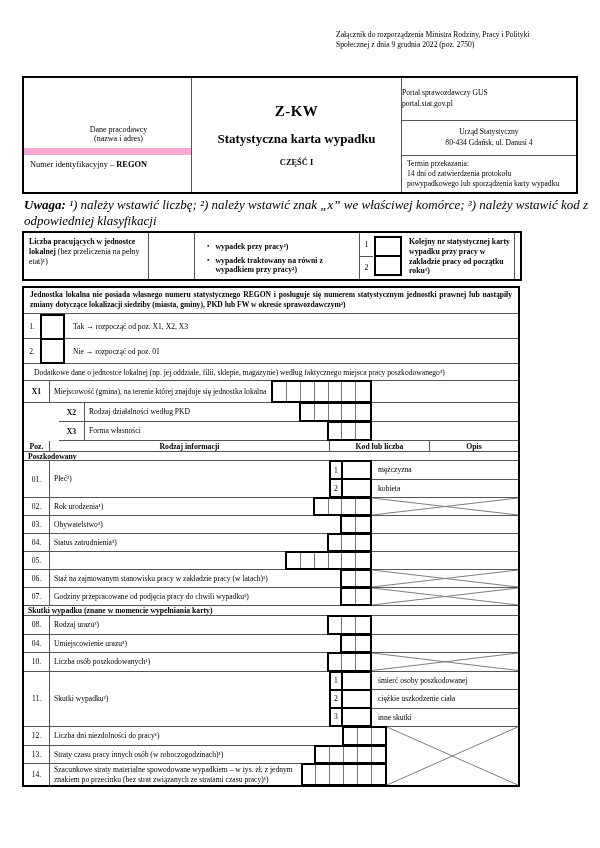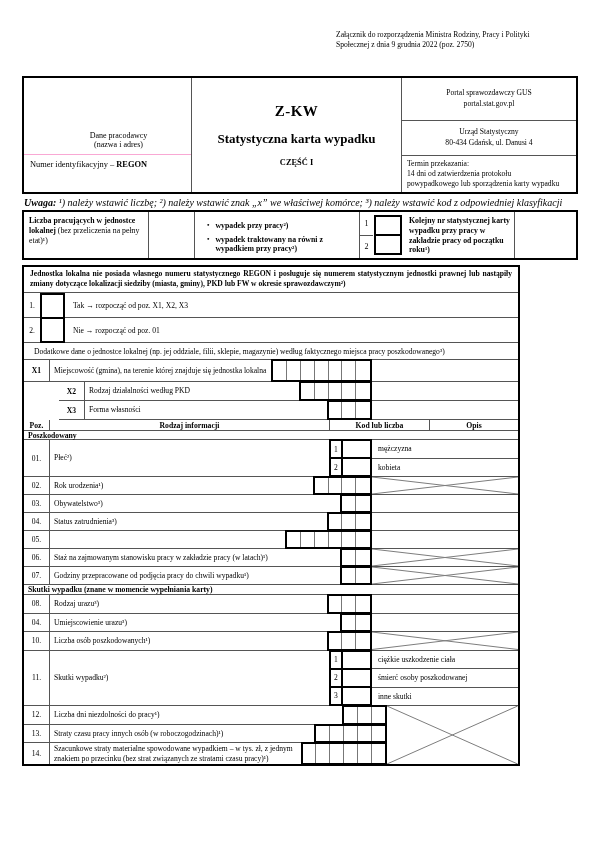--- a/index.html
+++ b/index.html
@@ -9,41 +9,41 @@
     font-family: "Liberation Serif", serif; color: #000;
     overflow: hidden;
   }
   
   .annex { margin: 30px 18px 0 336px; font-size: 7.6px; line-height: 1.32; }
 
   
   .hdr { margin: 26px 0 0 22px; width: 556px; height: 118px;
          border: 2px solid #000; display: flex; }
   .hdr-left { width: 168px; border-right: 1px solid #555; display: flex; flex-direction: column; }
-  .hdr-left-top { height: 77px; border-bottom: 1px solid #f9a8d4; display: flex; flex-direction: column;
+  .hdr-left-top { height: 77px; border-bottom: 7px solid #f9a8d4; display: flex; flex-direction: column;
                   justify-content: flex-end; align-items: center; padding-bottom: 5px; font-size: 8px; text-align: center; padding-left: 22px; }
   .hdr-left-bot { flex: 1; padding: 5px 6px; font-size: 8.4px; }
   .hdr-center { width: 210px; border-right: 1px solid #555; display: flex; flex-direction: column;
                 align-items: center; justify-content: center; text-align: center; gap: 11px; }
   .zkw   { font-size: 15px; font-weight: bold; letter-spacing: .5px; }
   .title { font-size: 13px; font-weight: bold; }
   .part  { font-size: 8.4px; font-weight: bold; }
   .hdr-right { flex: 1; display: flex; flex-direction: column; font-size: 7.6px; }
   .hdr-r1 { height: 43px; border-bottom: 1px solid #555; display: flex; flex-direction: column;
-            align-items: center; justify-content: center; text-align: center; line-height: 1.4; }
+            align-items: flex-start; justify-content: center; text-align: center; line-height: 1.4; }
   .hdr-r2 { height: 35px; border-bottom: 1px solid #555; display: flex; flex-direction: column;
             align-items: center; justify-content: center; text-align: center; line-height: 1.4; }
   .hdr-r3 { flex: 1; padding: 3px 5px; line-height: 1.32; }
 
   
-  .note { margin: 3px 0 0 24px; font-size: 10px; font-style: italic; }
+  .note { margin: 3px 0 0 24px; font-size: 13px; font-style: italic; }
   .note b { font-weight: bold; }
 
   
-  .sec1 { margin: 2px 0 0 22px; width: 556px; height: 50px; border: 2px solid #000;
+  .sec1 { margin: 2px 0 0 22px; width: 500px; height: 50px; border: 2px solid #000;
           display: flex; font-size: 7.8px; }
   .s1-label { width: 125px; border-right: 1px solid #555; padding: 4px 4px 0 5px; line-height: 1.25; }
   .s1-input { width: 46px; border-right: 1px solid #555; }
   .s1-bullets { width: 165px; border-right: 1px solid #555; padding: 5px 2px 0 12px;
                 display: flex; flex-direction: column; justify-content: space-evenly; }
   .bullet-item { display: flex; gap: 6px; font-weight: bold; line-height: 1.2; }
   .bullet-glyph { font-size: 7px; }
   .s1-nums { width: 13px; display: flex; flex-direction: column; font-size: 8px; }
   .s1-num { flex: 1; display: flex; align-items: center; justify-content: center; }
   .s1-num:first-child { border-bottom: 1px solid #555; }
@@ -398,22 +398,22 @@
         <div class="cell"></div>
         <div class="cell"></div>
         <div class="cell"></div>
       </div>
   </div>
 
   <div class="row h3">
     <div class="c-poz">11.</div>
     <div class="c-info">Skutki wypadku²)</div>
     <div class="c-opis opts">
+      <div class="opis-sub">śmierć osoby poszkodowanej</div>
       <div class="opis-sub">ciężkie uszkodzenie ciała</div>
-      <div class="opis-sub">śmierć osoby poszkodowanej</div>
       <div class="opis-sub">inne skutki</div>
     </div>
     <div class="optbox">
       <div class="optrow">
         <div class="optnum">1</div>
         <div class="optchk"></div>
       </div>
       <div class="optrow">
         <div class="optnum">2</div>
         <div class="optchk"></div>

